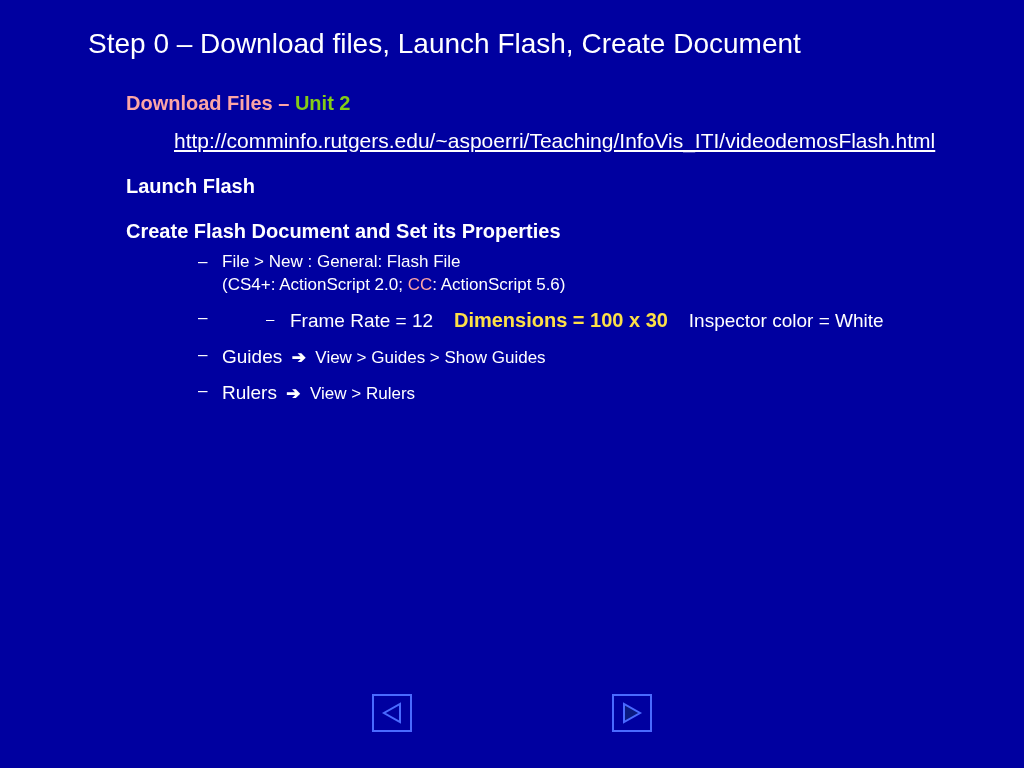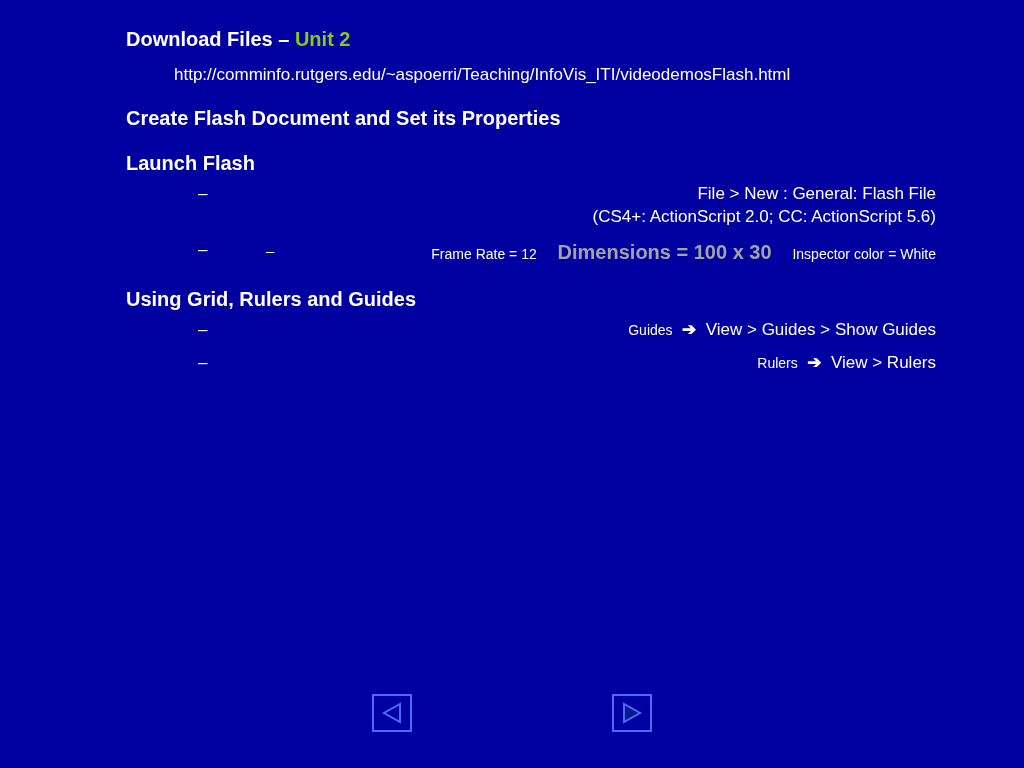--- a/index.html
+++ b/index.html
@@ -25,33 +25,33 @@
     padding-left: 38px;
   }
   .sec-heading {
     font-size: 20px;
     font-weight: bold;
     color: #ffffff;
     margin-top: 22px;
     margin-bottom: 6px;
   }
   .sec-heading.first { margin-top: 0; }
-  .yellow { color: #ffffff; }
+  .yellow { color: #fca5a5; }
   .white { color: #84cc16; }
   .url {
-    font-size: 17px;
+    font-size: 21px;
+    text-decoration: underline;
     color: #ffffff;
     display: block;
     margin: 14px 0 10px 48px;
   }
   .bullet-list {
     list-style: none;
     margin-left: 72px;
     margin-top: 8px;
-    text-align: right;
   }
   .bullet-list > li {
     position: relative;
     padding-left: 24px;
     margin-bottom: 10px;
     font-size: 17px;
     line-height: 1.35;
   }
   .bullet-list > li::before {
     content: "–";
@@ -73,23 +73,23 @@
   .sub-list > li::before {
     content: "–";
     position: absolute;
     left: 0;
     top: 2px;
   }
   .bold { font-weight: normal; }
   .dim-big {
     font-size: 20px;
     font-weight: bold;
-    color: #a3a3a3;
+    color: #fde047;
   }
-  .small-label { font-size: 14px; }
+  .small-label { font-size: 19px; }
   .arrow { font-weight: bold; }
   .nav-buttons {
     position: absolute;
     bottom: 36px;
     left: 0;
     width: 100%;
     display: flex;
     justify-content: center;
     gap: 200px;
   }
@@ -102,48 +102,48 @@
     align-items: center;
     justify-content: center;
     cursor: pointer;
   }
   .nav-btn svg { display: block; }
 </style>
 </head>
 <body>
 
 <div class="slide">
+  <h1 class="title">Step 0 – Download files, Launch Flash, Create Document</h1>
 
   <div class="content">
 
     <div class="sec-heading first">
       <span class="yellow">Download Files – </span><span class="white">Unit 2</span>
     </div>
     <a class="url">http://comminfo.rutgers.edu/~aspoerri/Teaching/InfoVis_ITI/videodemosFlash.html</a>
 
+    <div class="sec-heading">Launch Flash</div>
+
     <div class="sec-heading">Create Flash Document and Set its Properties</div>
-
-    <div class="sec-heading">Launch Flash</div>
     <ul class="bullet-list">
       <li>
         <span>File &gt; New : General: Flash File</span><br>
         <span>(CS4+: </span><span class="bold">ActionScript 2.0</span><span>; </span><span class="bold yellow">CC</span><span>: </span><span class="bold">ActionScript 5.6</span><span>)</span>
       </li>
       <li>
         <ul class="sub-list">
           <li>
             <span class="small-label">Frame Rate = 12</span>&nbsp;&nbsp;&nbsp;&nbsp;
             <span class="dim-big">Dimensions = 100 x 30</span>&nbsp;&nbsp;&nbsp;&nbsp;
             <span class="small-label">Inspector color = White</span>
           </li>
         </ul>
       </li>
     </ul>
 
-    <div class="sec-heading">Using Grid, Rulers and Guides</div>
     <ul class="bullet-list">
       <li>
         <span class="bold small-label">Guides</span>&nbsp;
         <span class="arrow">➔</span>&nbsp;
         <span>View &gt; Guides &gt; Show Guides</span>
       </li>
       <li>
         <span class="bold small-label">Rulers</span>&nbsp;
         <span class="arrow">➔</span>&nbsp;
         <span>View &gt; Rulers</span>

